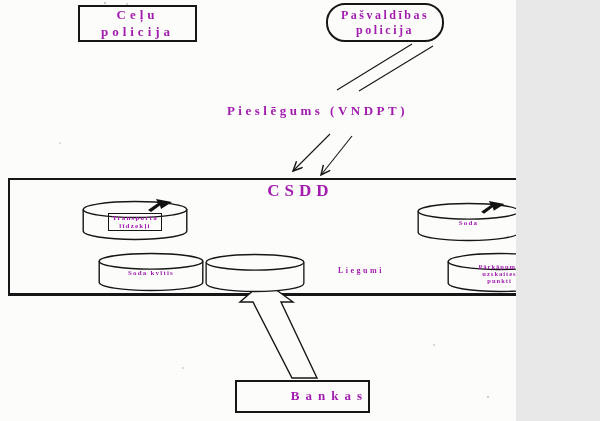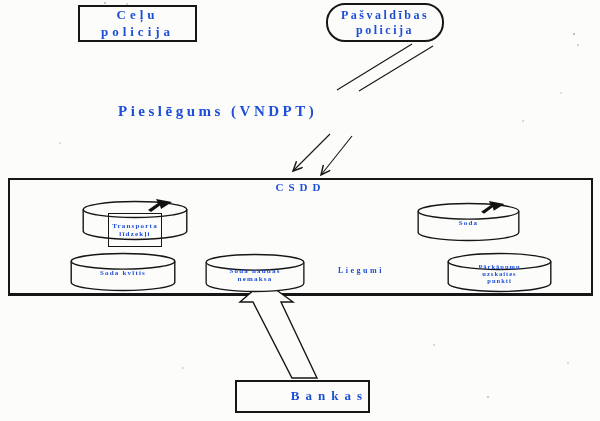--- a/index.html
+++ b/index.html
@@ -1,32 +1,32 @@
 <!DOCTYPE html>
 <html><head>
 <meta charset="utf-8">
 <style>
   html,body{margin:0;padding:0;}
   body{font-family:"Liberation Serif","DejaVu Serif",serif;background:#e8e8e8;}
-  #canvas{position:relative;width:600px;height:421px;background:#fcfcfa;overflow:hidden;color:#1d4ed8;}
+  #canvas{position:relative;width:516px;height:421px;background:#fcfcfa;overflow:hidden;color:#a21caf;}
   .abs{position:absolute;}
   .nbox{position:absolute;border:2px solid #161616;background:#fcfcfa;display:flex;flex-direction:column;align-items:center;justify-content:center;font-weight:bold;z-index:3;}
   .nbox .ln{display:block;text-align:center;line-height:1.25;white-space:nowrap;}
   #box-celu{left:78px;top:5px;width:115px;height:33px;font-size:13px;letter-spacing:4px;}
   #box-pasv{left:326px;top:3px;width:114px;height:35px;font-size:12px;letter-spacing:2.5px;border-radius:19px;}
   #box-bankas{left:235px;top:380px;width:131px;height:29px;font-size:13px;letter-spacing:6px;align-items:flex-end;}
-  #lbl-pieslegums{left:118px;top:103px;width:290px;text-align:left;font-weight:bold;font-size:15px;letter-spacing:3.5px;z-index:2;}
+  #lbl-pieslegums{left:118px;top:103px;width:290px;text-align:right;font-weight:bold;font-size:13px;letter-spacing:3.5px;z-index:2;}
   #csdd-box{left:8px;top:178px;width:581px;height:113px;border:2px solid #161616;border-bottom-width:3px;background:#fcfcfa;z-index:1;}
-  #lbl-csdd{left:8px;top:181px;width:585px;text-align:center;font-weight:bold;font-size:11px;letter-spacing:5px;z-index:3;}
+  #lbl-csdd{left:8px;top:181px;width:585px;text-align:center;font-weight:bold;font-size:17px;letter-spacing:5px;z-index:3;}
   #lbl-liegumi{left:338px;top:266px;width:70px;text-align:left;font-weight:bold;font-size:8px;letter-spacing:2.5px;z-index:3;}
   .cyl{position:absolute;z-index:3;}
   .cyl svg{position:absolute;left:0;top:0;overflow:visible;}
   .cyl-label{position:absolute;left:0;right:0;text-align:center;font-weight:bold;z-index:4;}
   .cyl-label .ln{display:block;font-size:7px;letter-spacing:1.2px;line-height:1.15;white-space:nowrap;}
-  .cyl-label .framed{display:inline-block;border:1px solid #161616;padding:8px 3px;background:transparent;}
+  .cyl-label .framed{display:inline-block;border:1px solid #161616;padding:0px 3px;background:transparent;}
   .tiny .ln{font-size:6.5px;letter-spacing:1px;line-height:1.1;}
   #overlay{position:absolute;left:0;top:0;z-index:2;pointer-events:none;}
   #speck{position:absolute;left:0;top:0;width:2px;height:2px;border-radius:50%;background:rgba(0,0,0,0.0);z-index:0;
     box-shadow:573px 33px 0 0 rgba(0,0,0,.35), 577px 44px 0 0 rgba(0,0,0,.22),
     522px 120px 0 0 rgba(0,0,0,.18), 568px 204px 0 0 rgba(0,0,0,.3),
     433px 344px 0 0 rgba(0,0,0,.2), 182px 367px 0 0 rgba(0,0,0,.18),
     487px 396px 0 0 rgba(0,0,0,.25), 567px 362px 0 0 rgba(0,0,0,.18),
     104px 2px 0 0 rgba(0,0,0,.3), 126px 3px 0 0 rgba(0,0,0,.2),
     59px 142px 0 0 rgba(0,0,0,.15), 560px 92px 0 0 rgba(0,0,0,.15);}
 </style>
@@ -72,39 +72,35 @@
     <svg width="103" height="40" viewBox="0 0 106 41" preserveAspectRatio="none">
       <path d="M1.2,9.5 L1.2,31 A51.8,8.5 0 0 0 104.8,31 L104.8,9.5" fill="#fcfcfa" stroke="#161616" stroke-width="1.4"></path>
       <ellipse cx="53" cy="9.5" rx="51.8" ry="8" fill="#fcfcfa" stroke="#161616" stroke-width="1.4"></ellipse>
       <path d="M66,10 L76,3 L74,-1 L90,2 L79,9 L78,5.5 L69,12 Z" fill="#111"></path>
     </svg>
     <div class="cyl-label" style="top:17px">
       <span class="ln">Soda</span>
     </div>
   </div>
 
-  <div class="cyl" style="left:70px;top:252px;width:106px;height:40px">
+  <div class="cyl" style="left:98px;top:252px;width:106px;height:40px">
     <svg width="106" height="40" viewBox="0 0 106 41" preserveAspectRatio="none">
       <path d="M1.2,9.5 L1.2,31 A51.8,8.5 0 0 0 104.8,31 L104.8,9.5" fill="#fcfcfa" stroke="#161616" stroke-width="1.4"></path>
       <ellipse cx="53" cy="9.5" rx="51.8" ry="8" fill="#fcfcfa" stroke="#161616" stroke-width="1.4"></ellipse>
     </svg>
     <div class="cyl-label" style="top:17px">
       <span class="ln">Soda kvītis</span>
     </div>
   </div>
 
   <div class="cyl" style="left:205px;top:253px;width:100px;height:40px">
     <svg width="100" height="40" viewBox="0 0 106 41" preserveAspectRatio="none">
       <path d="M1.2,9.5 L1.2,31 A51.8,8.5 0 0 0 104.8,31 L104.8,9.5" fill="#fcfcfa" stroke="#161616" stroke-width="1.4"></path>
       <ellipse cx="53" cy="9.5" rx="51.8" ry="8" fill="#fcfcfa" stroke="#161616" stroke-width="1.4"></ellipse>
     </svg>
-    <div class="cyl-label" style="top:14px">
-      <span class="ln">Soda naudas</span>
-      <span class="ln">nemaksa</span>
-    </div>
   </div>
 
   <div class="cyl tiny" style="left:447px;top:252px;width:105px;height:41px">
     <svg width="105" height="41" viewBox="0 0 106 41" preserveAspectRatio="none">
       <path d="M1.2,9.5 L1.2,31 A51.8,8.5 0 0 0 104.8,31 L104.8,9.5" fill="#fcfcfa" stroke="#161616" stroke-width="1.4"></path>
       <ellipse cx="53" cy="9.5" rx="51.8" ry="8" fill="#fcfcfa" stroke="#161616" stroke-width="1.4"></ellipse>
     </svg>
     <div class="cyl-label" style="top:11px">
       <span class="ln">Pārkāpumu</span>
       <span class="ln">uzskaites</span>

